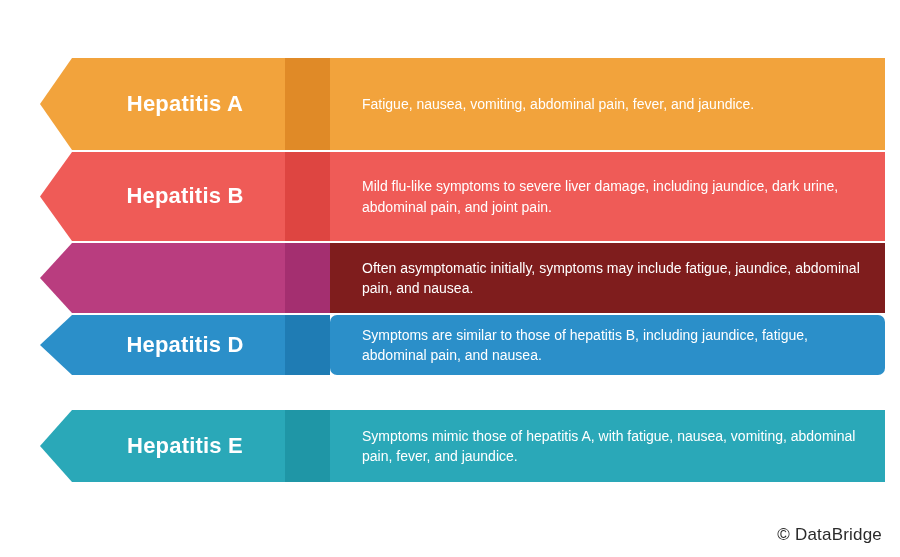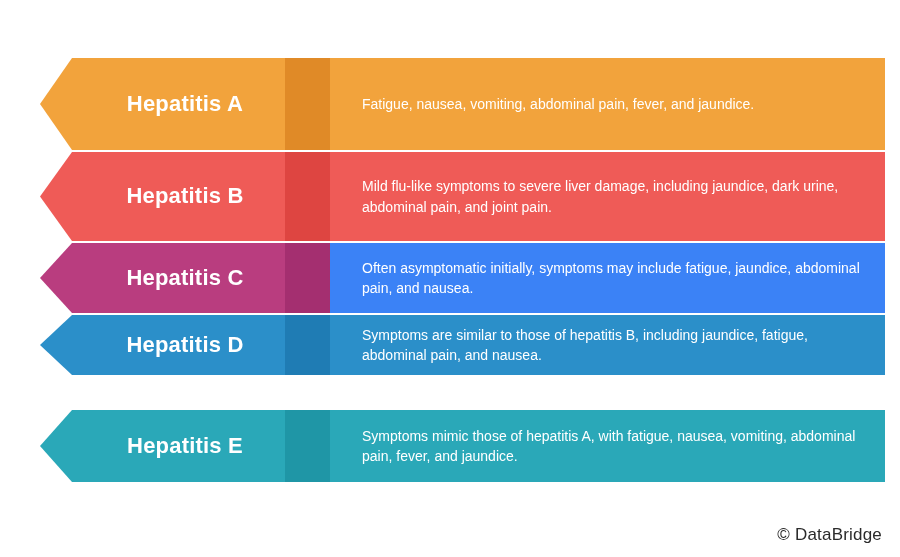--- a/index.html
+++ b/index.html
@@ -124,37 +124,36 @@
       </div>
     </div>
     <div class="row" style="top: 243px; height: 70px;">
       <div class="label-wrap">
         <div class="arrow">
           <svg viewBox="0 0 290 100" preserveAspectRatio="none">
             <polygon points="0,50 32,0 245,0 245,100 32,100" fill="#b93d7f"></polygon>
             <polygon points="245,0 290,0 290,100 245,100" fill="#a42f70"></polygon>
           </svg>
         </div>
-        <div class="label-text">Hepatitis C</div>
       </div>
-      <div class="desc" style="background: #3b82f6;">
+      <div class="desc" style="background: #7f1d1d;">
         <div class="desc-text">Often asymptomatic initially, symptoms may include fatigue, jaundice, abdominal pain, and nausea.</div>
       </div>
     </div>
     <div class="row" style="top: 315px; height: 60px;">
       <div class="label-wrap">
         <div class="arrow">
           <svg viewBox="0 0 290 100" preserveAspectRatio="none">
             <polygon points="0,50 32,0 245,0 245,100 32,100" fill="#2b8fc9"></polygon>
             <polygon points="245,0 290,0 290,100 245,100" fill="#1f7cb4"></polygon>
           </svg>
         </div>
         <div class="label-text">Hepatitis D</div>
       </div>
-      <div class="desc" style="background: rgb(43, 143, 201);">
+      <div class="desc" style="background: rgb(43, 143, 201); border-radius: 7px;">
         <div class="desc-text">Symptoms are similar to those of hepatitis B, including jaundice, fatigue, abdominal pain, and nausea.</div>
       </div>
     </div>
     <div class="row" style="top: 410px; height: 72px;">
       <div class="label-wrap">
         <div class="arrow">
           <svg viewBox="0 0 290 100" preserveAspectRatio="none">
             <polygon points="0,50 32,0 245,0 245,100 32,100" fill="#2aa8b8"></polygon>
             <polygon points="245,0 290,0 290,100 245,100" fill="#1f96a6"></polygon>
           </svg>

